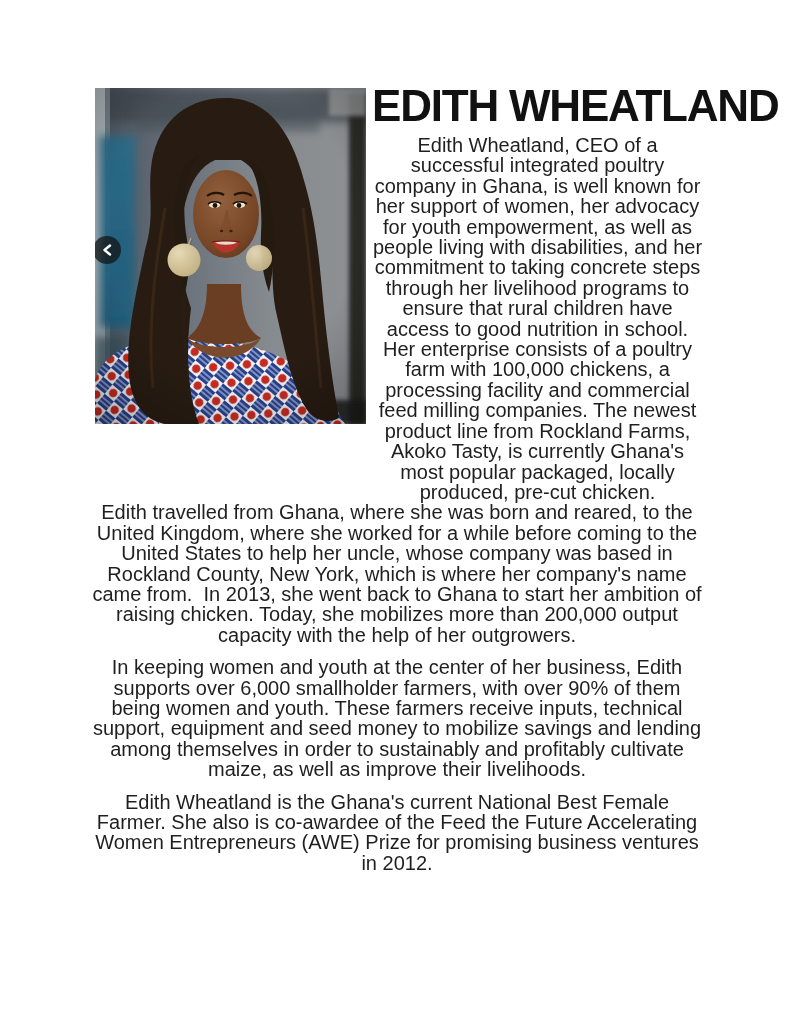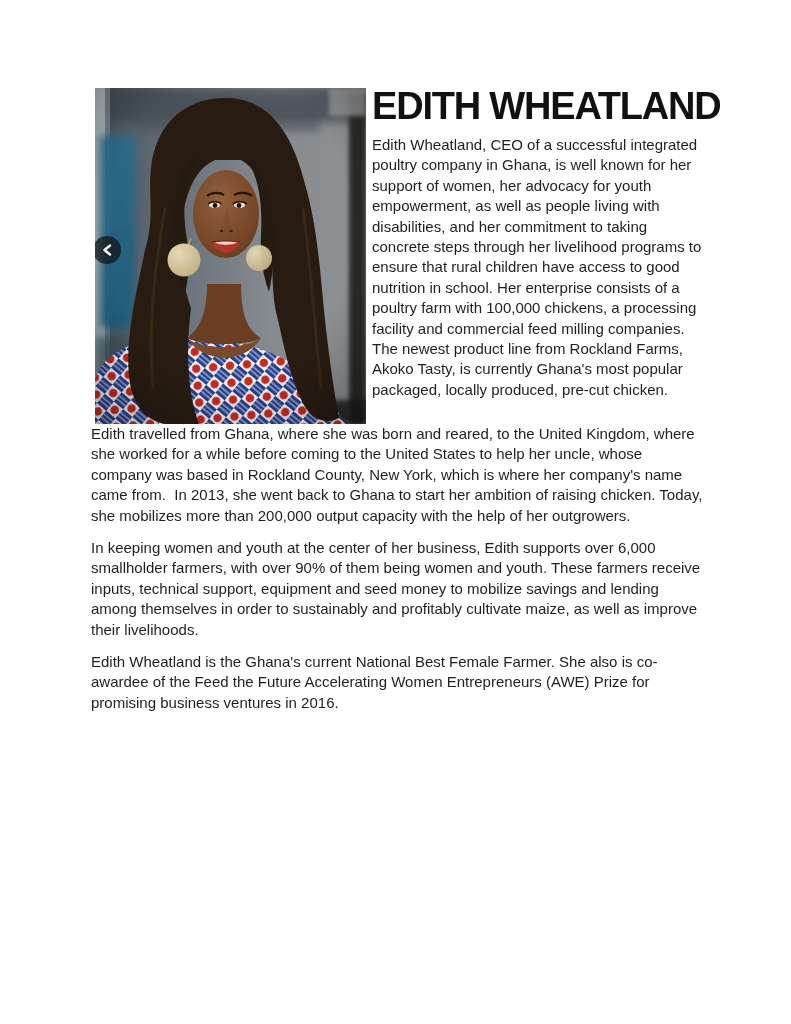--- a/index.html
+++ b/index.html
@@ -16,26 +16,26 @@
   }
   .photo-wrap svg.portrait { display:block; }
   .prev-btn {
     position:absolute; left:-2px; top:148px; width:28px; height:28px;
     border-radius:50%; background:rgba(18,18,18,0.72);
     display:flex; align-items:center; justify-content:center;
     border:none; padding:0; cursor:pointer;
   }
   .intro { margin-left:6px; width:331px; }
   h1.title {
-    margin:0 0 11px 0; font-size:38px; line-height:36px; font-weight:bold;
+    margin:0 0 11px 0; font-size:44px; line-height:36px; font-weight:bold;
     letter-spacing:-1.2px; white-space:nowrap; color:var(--c-heading, #111111);
   }
   p.bio {
-    margin:0 0 12px 0; font-size:15px; line-height:20.4px;
-    white-space:pre-wrap; color:var(--c-text, #1f1f1f);
+    margin:0 0 12px 0; font-size:20px; line-height:20.4px;
+    white-space:pre-wrap; color:var(--c-text, #1f1f1f);text-align:center;
   }
   .intro p.bio { margin:0; }
   .body-text { }
 </style>
 </head>
 <body>
 
 <div class="page">
 
   <div class="media-row">
@@ -152,16 +152,16 @@
 
     <div class="intro">
       <h1 class="title">EDITH WHEATLAND</h1>
       <p class="bio">Edith Wheatland, CEO of a successful integrated poultry company in Ghana, is well known for her support of women, her advocacy for youth empowerment, as well as people living with disabilities, and her commitment to taking concrete steps through her livelihood programs to ensure that rural children have access to good nutrition in school. Her enterprise consists of a poultry farm with 100,000 chickens, a processing facility and commercial feed milling companies. The newest product line from Rockland Farms, Akoko Tasty, is currently Ghana's most popular packaged, locally produced, pre-cut chicken.</p>
     </div>
   </div>
 
   <div class="body-text">
     <p class="bio">Edith travelled from Ghana, where she was born and reared, to the United Kingdom, where she worked for a while before coming to the United States to help her uncle, whose company was based in Rockland County, New York, which is where her company's name came from.  In 2013, she went back to Ghana to start her ambition of raising chicken. Today, she mobilizes more than 200,000 output capacity with the help of her outgrowers.</p>
     <p class="bio">In keeping women and youth at the center of her business, Edith supports over 6,000 smallholder farmers, with over 90% of them being women and youth. These farmers receive inputs, technical support, equipment and seed money to mobilize savings and lending among themselves in order to sustainably and profitably cultivate maize, as well as improve their livelihoods.</p>
-    <p class="bio">Edith Wheatland is the Ghana's current National Best Female Farmer. She also is co-awardee of the Feed the Future Accelerating Women Entrepreneurs (AWE) Prize for promising business ventures in 2016.</p>
+    <p class="bio">Edith Wheatland is the Ghana's current National Best Female Farmer. She also is co-awardee of the Feed the Future Accelerating Women Entrepreneurs (AWE) Prize for promising business ventures in 2012.</p>
   </div>
 
 </div>
 
 </body></html>

